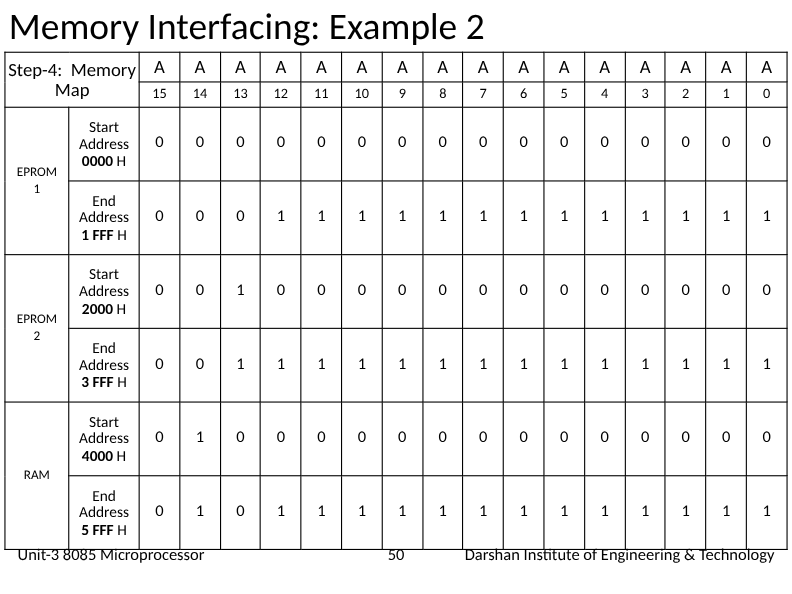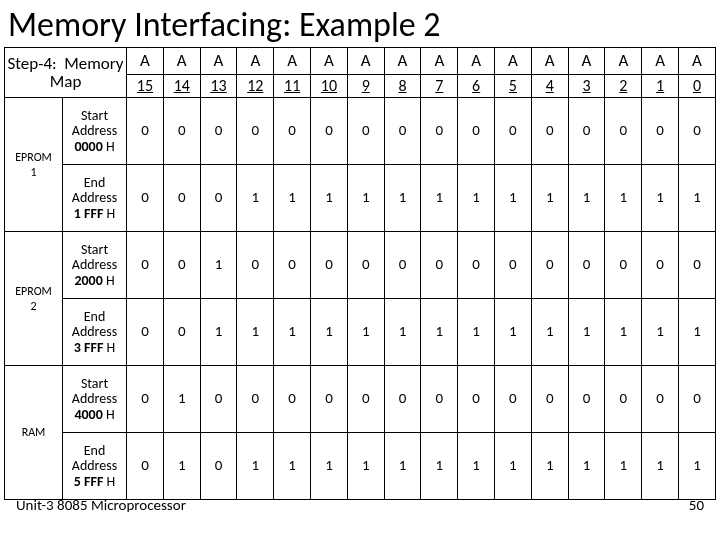--- a/index.html
+++ b/index.html
@@ -37,21 +37,21 @@
     vertical-align: middle;
     padding: 0;
     font-size: 15px;
     line-height: 1.05;
   }
   col.c-mem { width: 58px; }
   col.c-lbl { width: 64px; }
   col.c-bit { width: 36.8px; }
 
   .hdr-top td { height: 26px; font-size: 17px; }
-  .hdr-bot td { height: 22px; font-size: 16px; text-decoration: underline; }
+  .hdr-bot td { height: 22px; font-size: 13px; }
   .mem-hdr {
     font-size: 15px;
     padding: 2px 0;
   }
   .row-data td { height: 62px; }
   .lbl-cell {
     font-size: 14px;
     padding: 2px 2px;
     line-height: 1.1;
   }
@@ -295,14 +295,15 @@
             <td class="">1</td>
             <td class="">1</td>
           </tr>
         </tbody>
     </table>
   </div>
 
   <div class="footer">
     <div class="left">Unit-3 8085 Microprocessor</div>
     <div class="mid">50</div>
+    <div class="right">Darshan Institute of Engineering &amp; Technology</div>
   </div>
 </div>
 
 </body></html>

